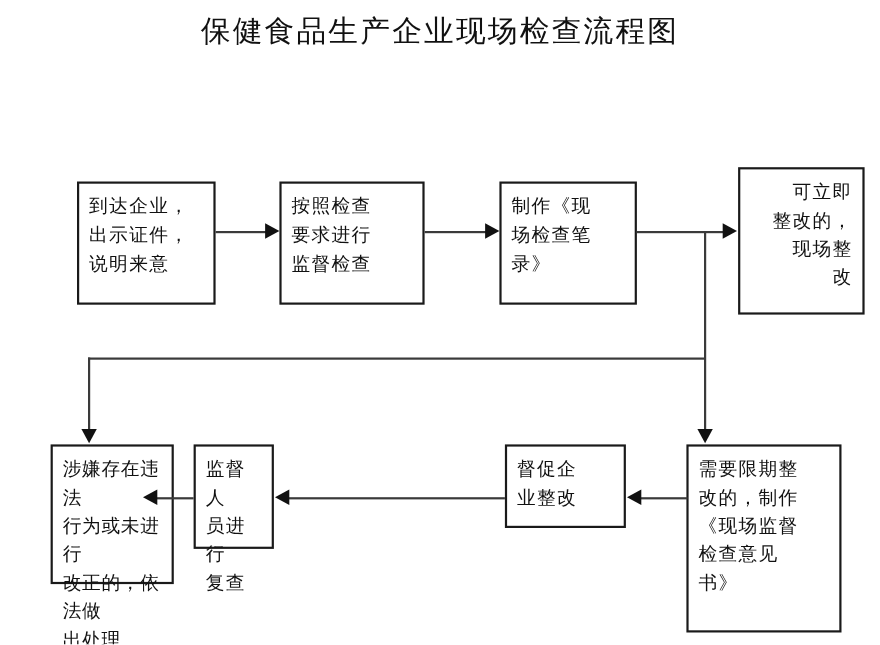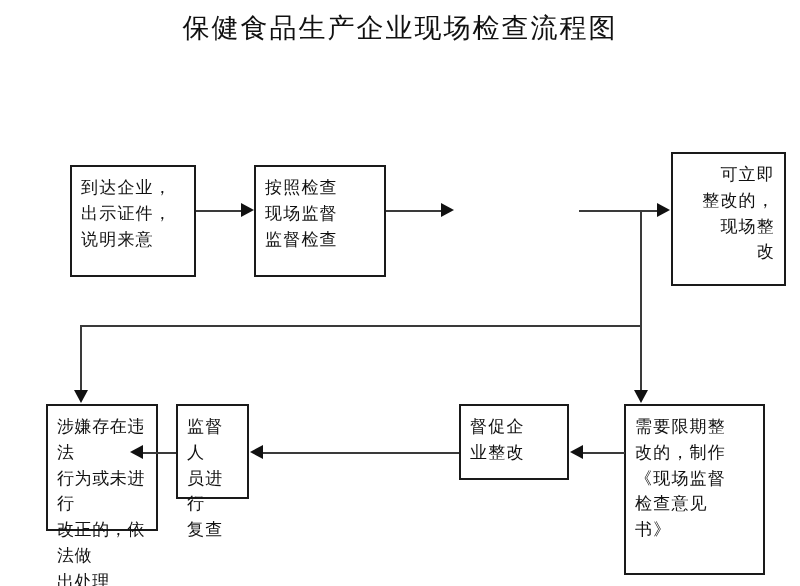--- a/index.html
+++ b/index.html
@@ -88,24 +88,29 @@
   <div id="title">保健食品生产企业现场检查流程图</div>
 
   <div class="node" style="left:70px; top:165px; width:126px; height:112px;">
     <span style="white-space: pre-line;">到达企业，
 出示证件，
 说明来意</span>
   </div>
 
   <div class="node" style="left:254px; top:165px; width:132px; height:112px;">
     <span style="white-space: pre-line;">按照检查
-现场监督
+要求进行
 监督检查</span>
   </div>
 
+  <div class="node" style="left:454px; top:165px; width:125px; height:112px;">
+    <span style="white-space: pre-line;">制作《现
+场检查笔
+录》</span>
+  </div>
 
   <div class="node" style="left:671px; top:152px; width:115px; height:134px;">
     <span style="white-space: pre-line; text-align: right;">可立即
 整改的，
 现场整
 改</span>
   </div>
 
   <div class="node" style="left:10px; top:404px; width:112px; height:127px; letter-spacing:0.6px;margin-left:36px;">
     <span style="white-space: pre-line;">涉嫌存在违法

